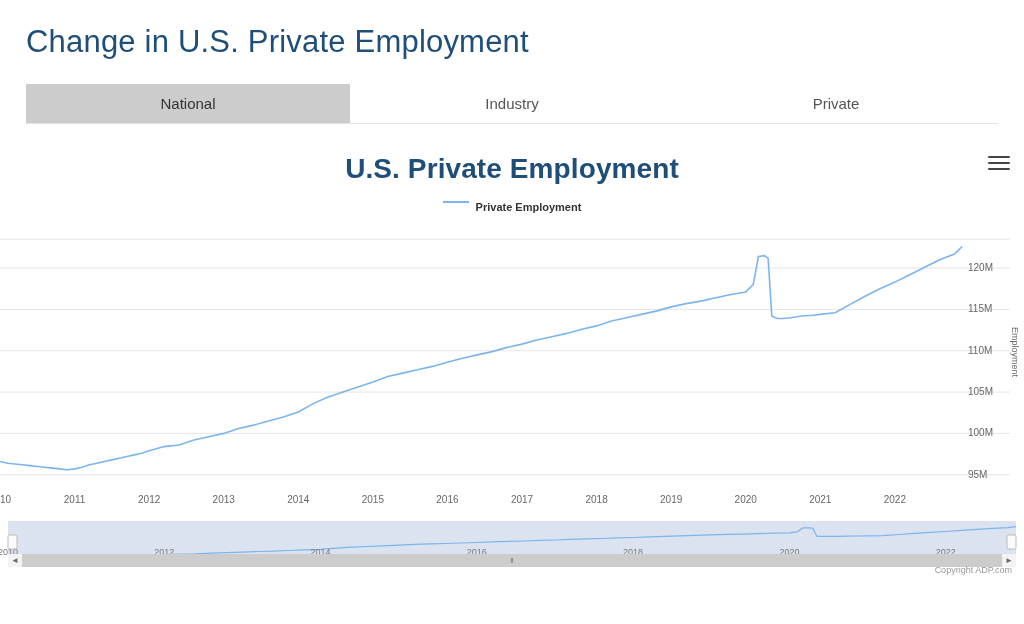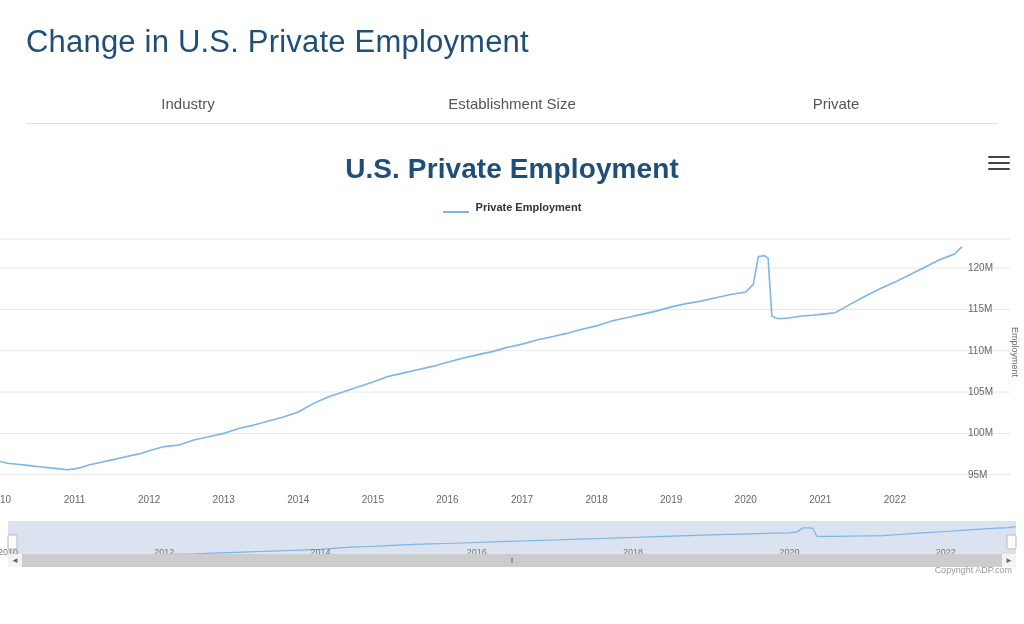--- a/index.html
+++ b/index.html
@@ -72,21 +72,21 @@
   }
   #hamburger span {
     display: block;
     height: 2px;
     background: #444;
     margin-bottom: 4px;
     border-radius: 1px;
   }
   #legend {
     display: flex;
-    align-items: flex-end;
+    align-items: flex-start;
     justify-content: center;
     margin-top: 16px;
     font-size: 11px;
     font-weight: bold;
     color: #333;
   }
   #legend .legend-line {
     width: 26px;
     height: 0;
     border-top: 2px solid #7cb5ec;
@@ -168,25 +168,25 @@
     stroke: #bbb;
     stroke-width: 1;
   }
 </style>
 </head>
 <body>
 
 <h1 id="page-title">Change in U.S. Private Employment</h1>
 
 <div id="tabbar">
+  <div class="tab active">
+    <span>National</span>
+  </div>
   <div class="tab">
     <span>Industry</span>
-  </div>
-  <div class="tab">
-    <span>Establishment Size</span>
   </div>
   <div class="tab">
     <span>Private</span>
   </div>
 </div>
 
 <div id="chart-panel">
 
   <div id="hamburger">
     <span></span>

